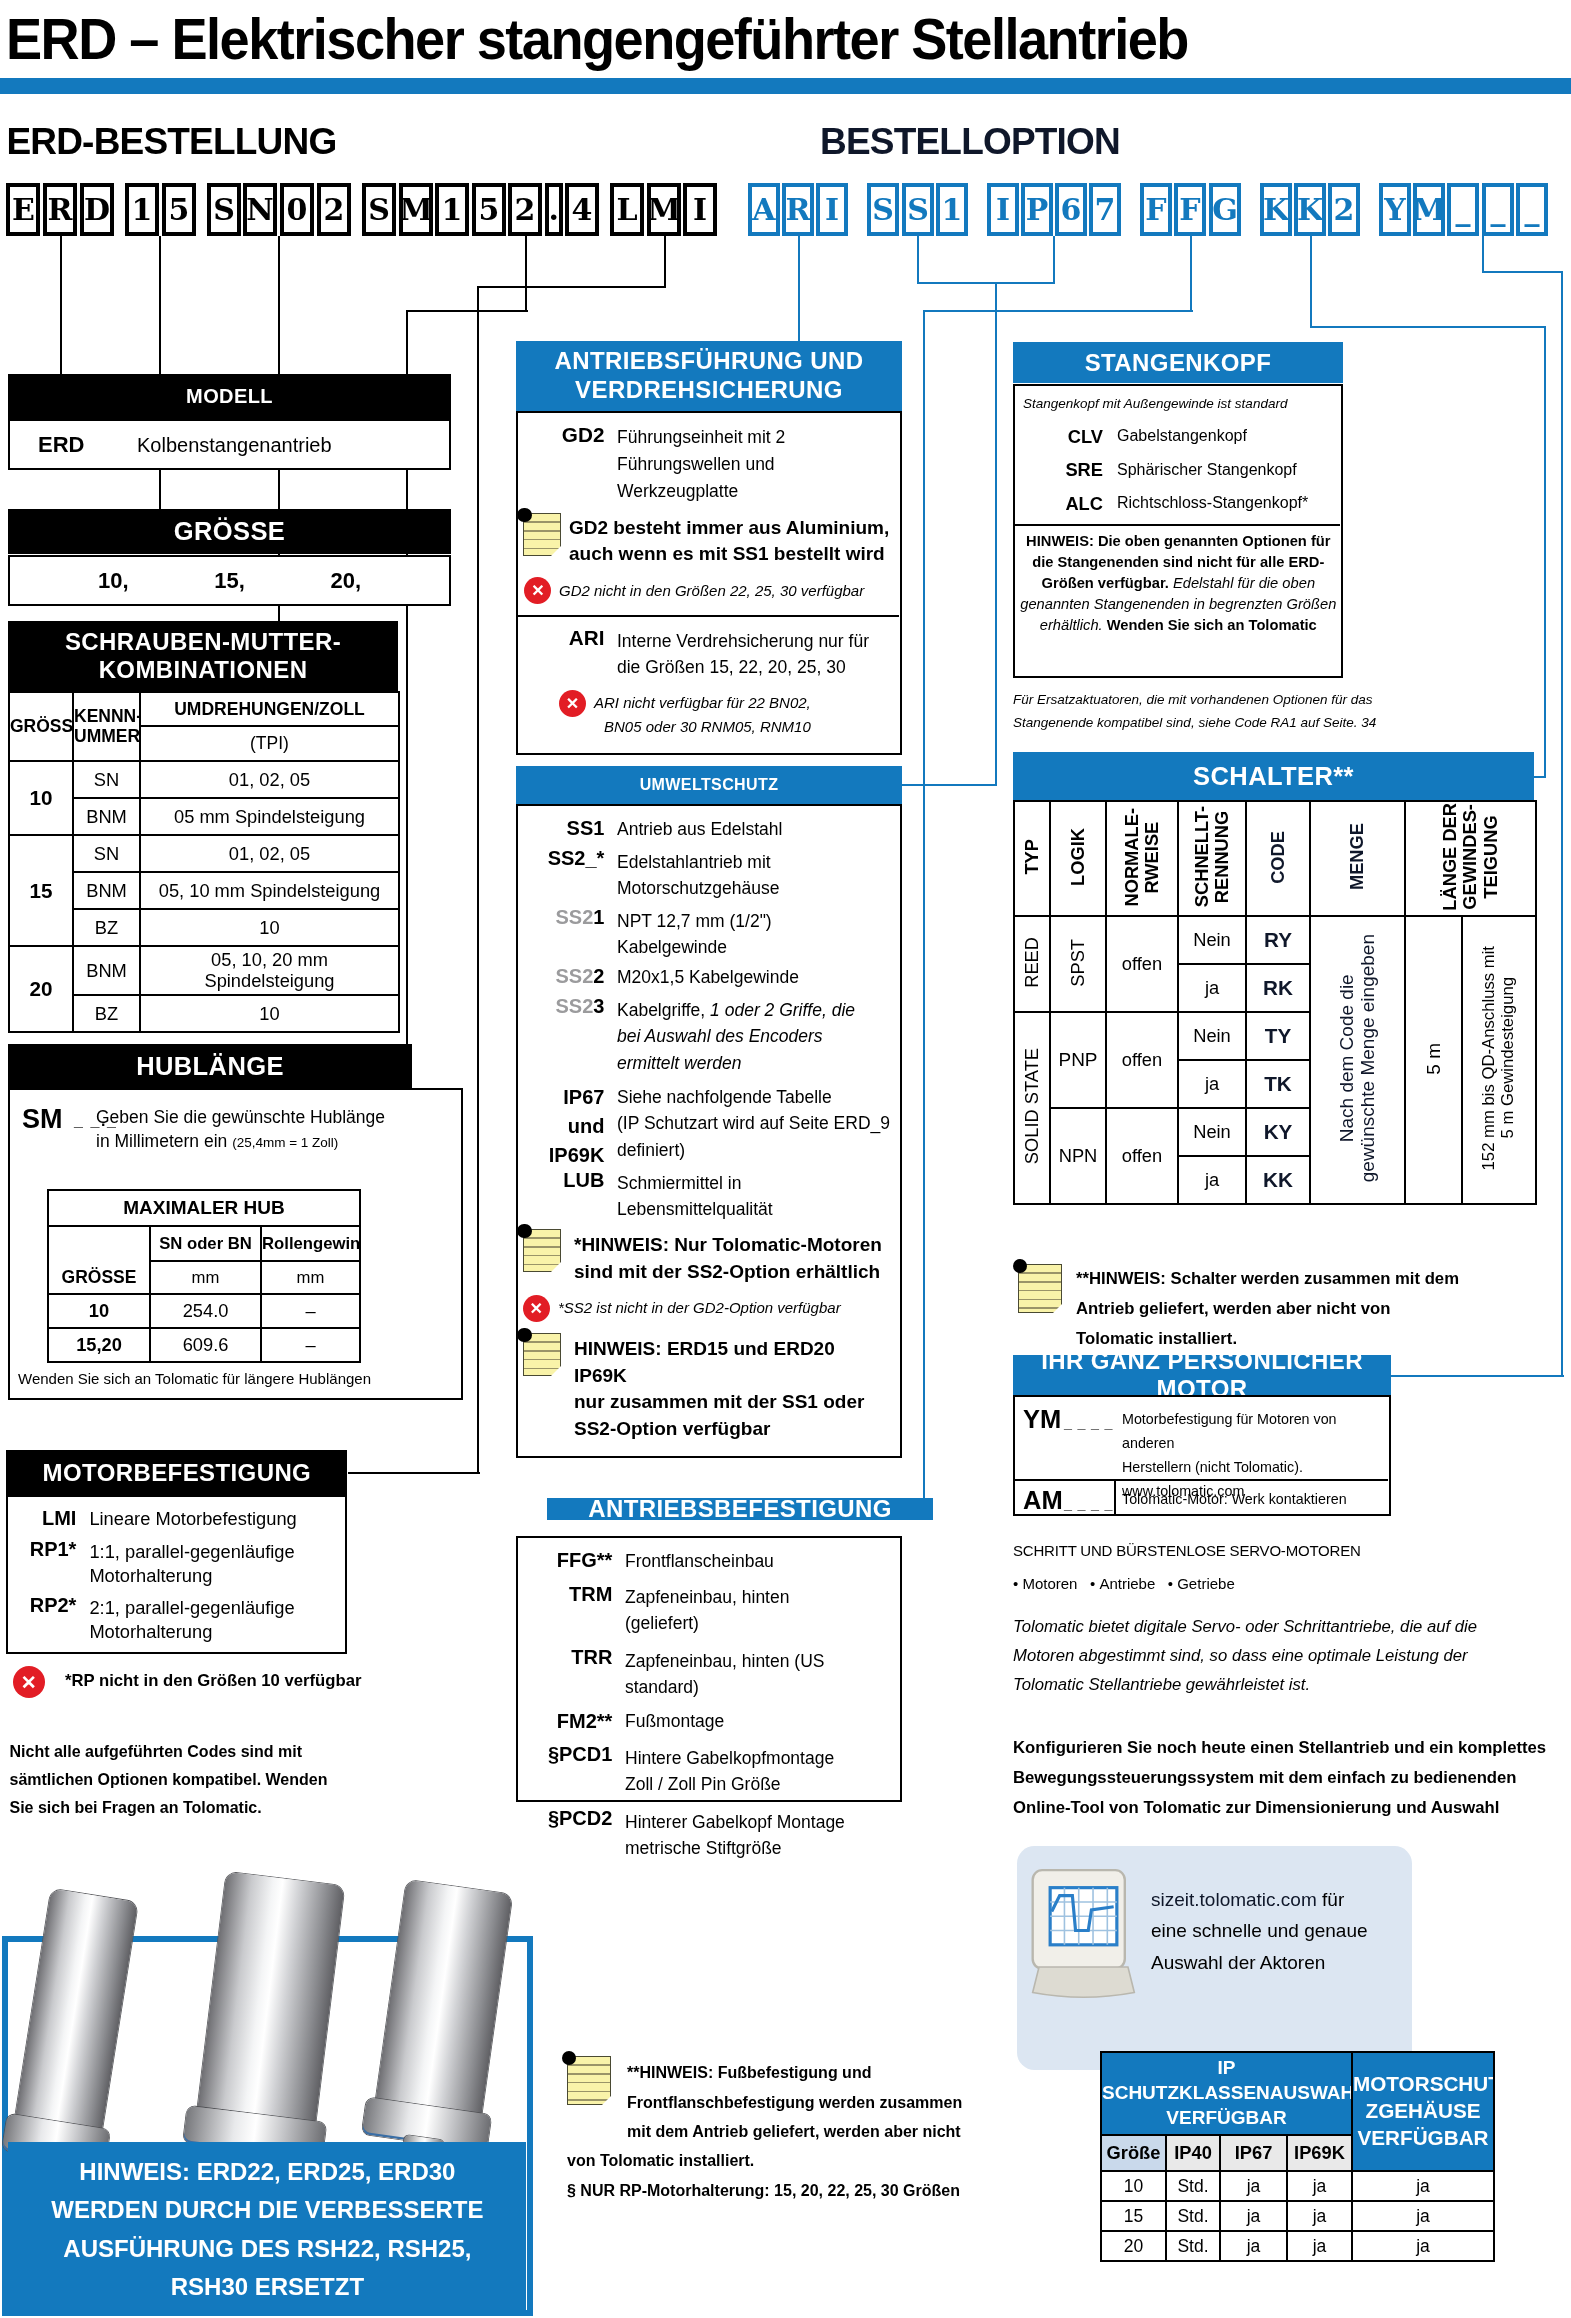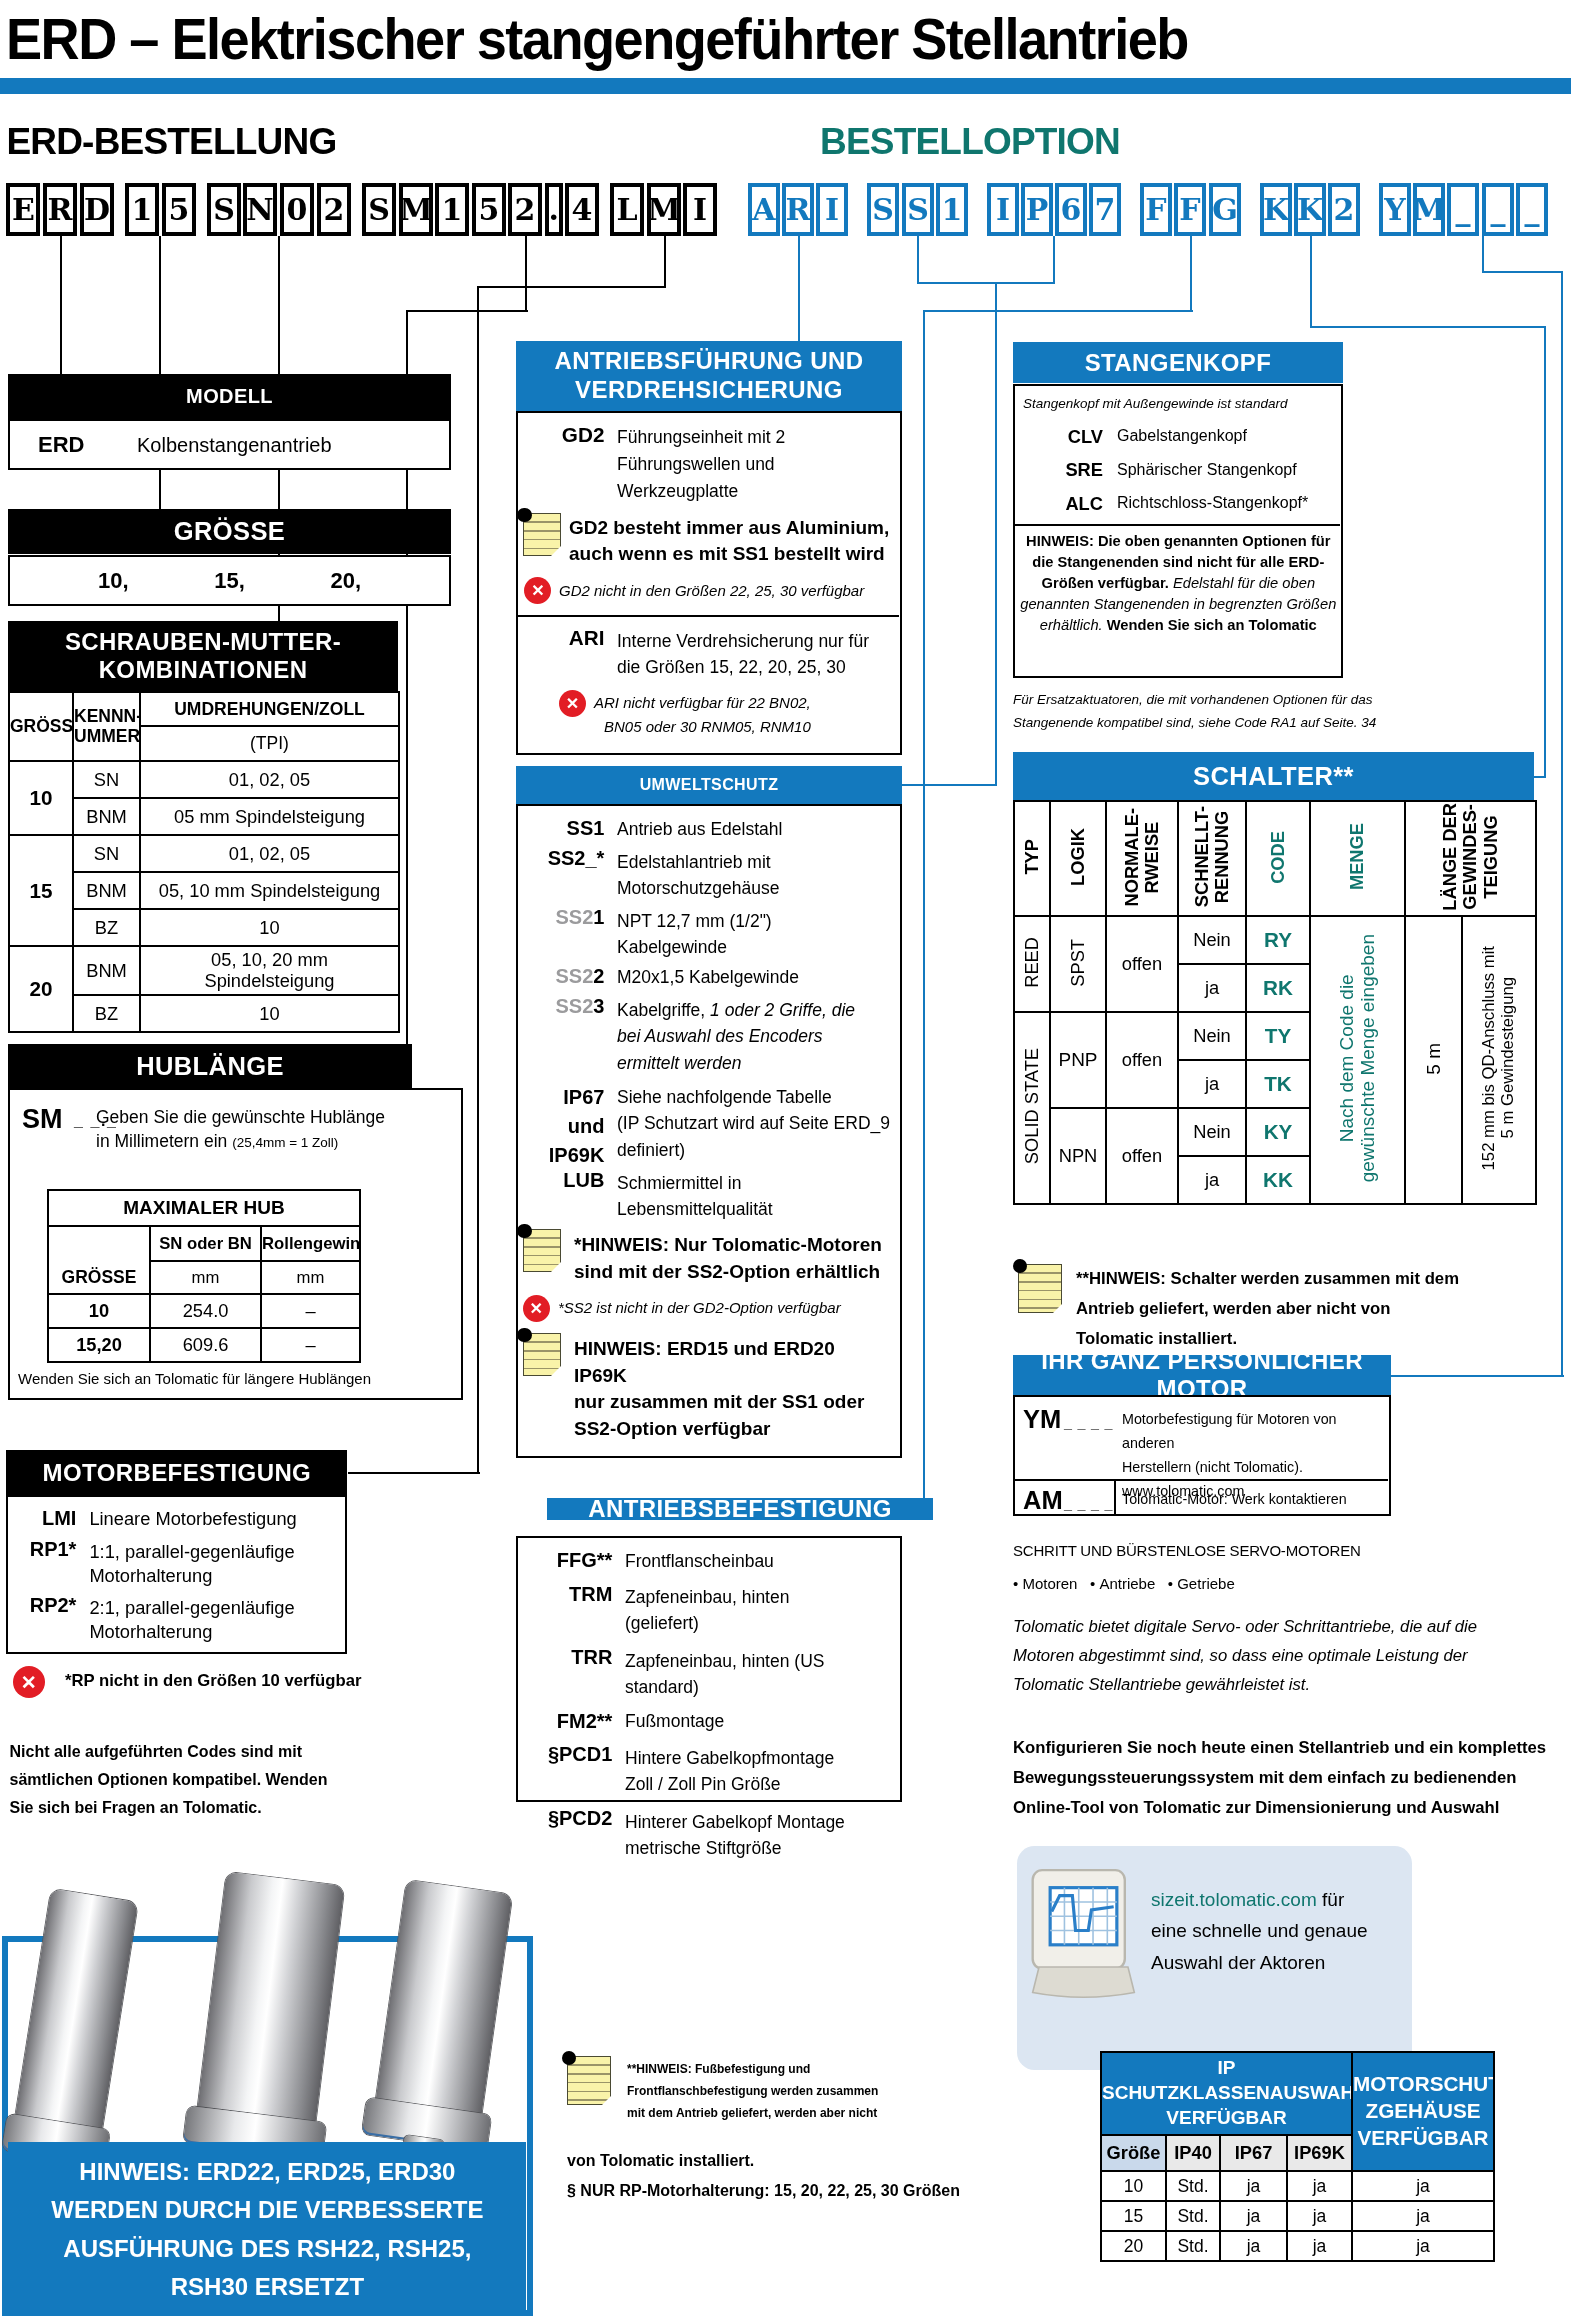--- a/index.html
+++ b/index.html
@@ -1,21 +1,21 @@
 <!DOCTYPE html>
 <html style="font-size:12.7px"><head>
 <meta charset="utf-8">
 <style>
   html,body{margin:0;padding:0;background:#888;}
   #page{position:relative;width:1571px;height:2319px;background:#fff;
         font-family:"Liberation Sans",sans-serif;color:#000;overflow:hidden;}
   .abs{position:absolute;}
   .b{font-weight:bold;}
   .i{font-style:italic;}
-  .blue{color:#0f766e;}
+  .blue{color:#0f172a;}
   .gray{color:#9b9b9d;}
   .hdrblack{background:#000;color:#fff;font-weight:bold;text-align:center;
             display:flex;flex-direction:column;justify-content:center;letter-spacing:0.4px;box-sizing:border-box;}
   .hdrblue{background:#1379be;color:#fff;font-weight:bold;text-align:center;
            display:flex;flex-direction:column;justify-content:center;letter-spacing:0.4px;box-sizing:border-box;}
   .bbox{border:2.4px solid #000;background:#fff;box-sizing:border-box;}
   .cbox{position:absolute;top:183px;width:34px;height:53px;border:4.8px solid #000;background:#fff;
         font-weight:bold;font-size:30px;display:flex;align-items:center;justify-content:center;
         box-sizing:border-box;font-family:"DejaVu Serif",serif;}
   .cbox.bl{border-color:#1379be;color:#1379be;width:32px;}
@@ -396,21 +396,21 @@
       <span style="display:block">Zoll / Zoll Pin Größe</span>
     </div>
     <span class="code-col" style="left:6.4px;top:269px;width:88px;font-size:20px">§PCD2</span>
     <div class="abs" style="left:107px;top:271px;font-size:17.5px;line-height:1.5">
       <span style="display:block">Hinterer Gabelkopf Montage</span>
       <span style="display:block">metrische Stiftgröße</span>
     </div>
   </div>
 
   <span class="note-ic" style="left:567px;top:2056px;width:44px;height:49px"></span>
-  <div class="abs b" style="left:627px;top:2058px;font-size:12px;line-height:1.85">
+  <div class="abs b" style="left:627px;top:2058px;font-size:16px;line-height:1.85">
     <span style="display:block">**HINWEIS: Fußbefestigung und</span>
     <span style="display:block">Frontflanschbefestigung werden zusammen</span>
     <span style="display:block">mit dem Antrieb geliefert, werden aber nicht</span>
   </div>
   <div class="abs b" style="left:567px;top:2146px;font-size:16px;line-height:1.85">
     <span style="display:block">von Tolomatic installiert.</span>
     <span style="display:block">§ NUR RP-Motorhalterung: 15, 20, 22, 25, 30 Größen</span>
   </div>
 
   <div class="abs hdrblue" style="left:1013px;top:342px;width:330px;height:41px;font-size:24px">

